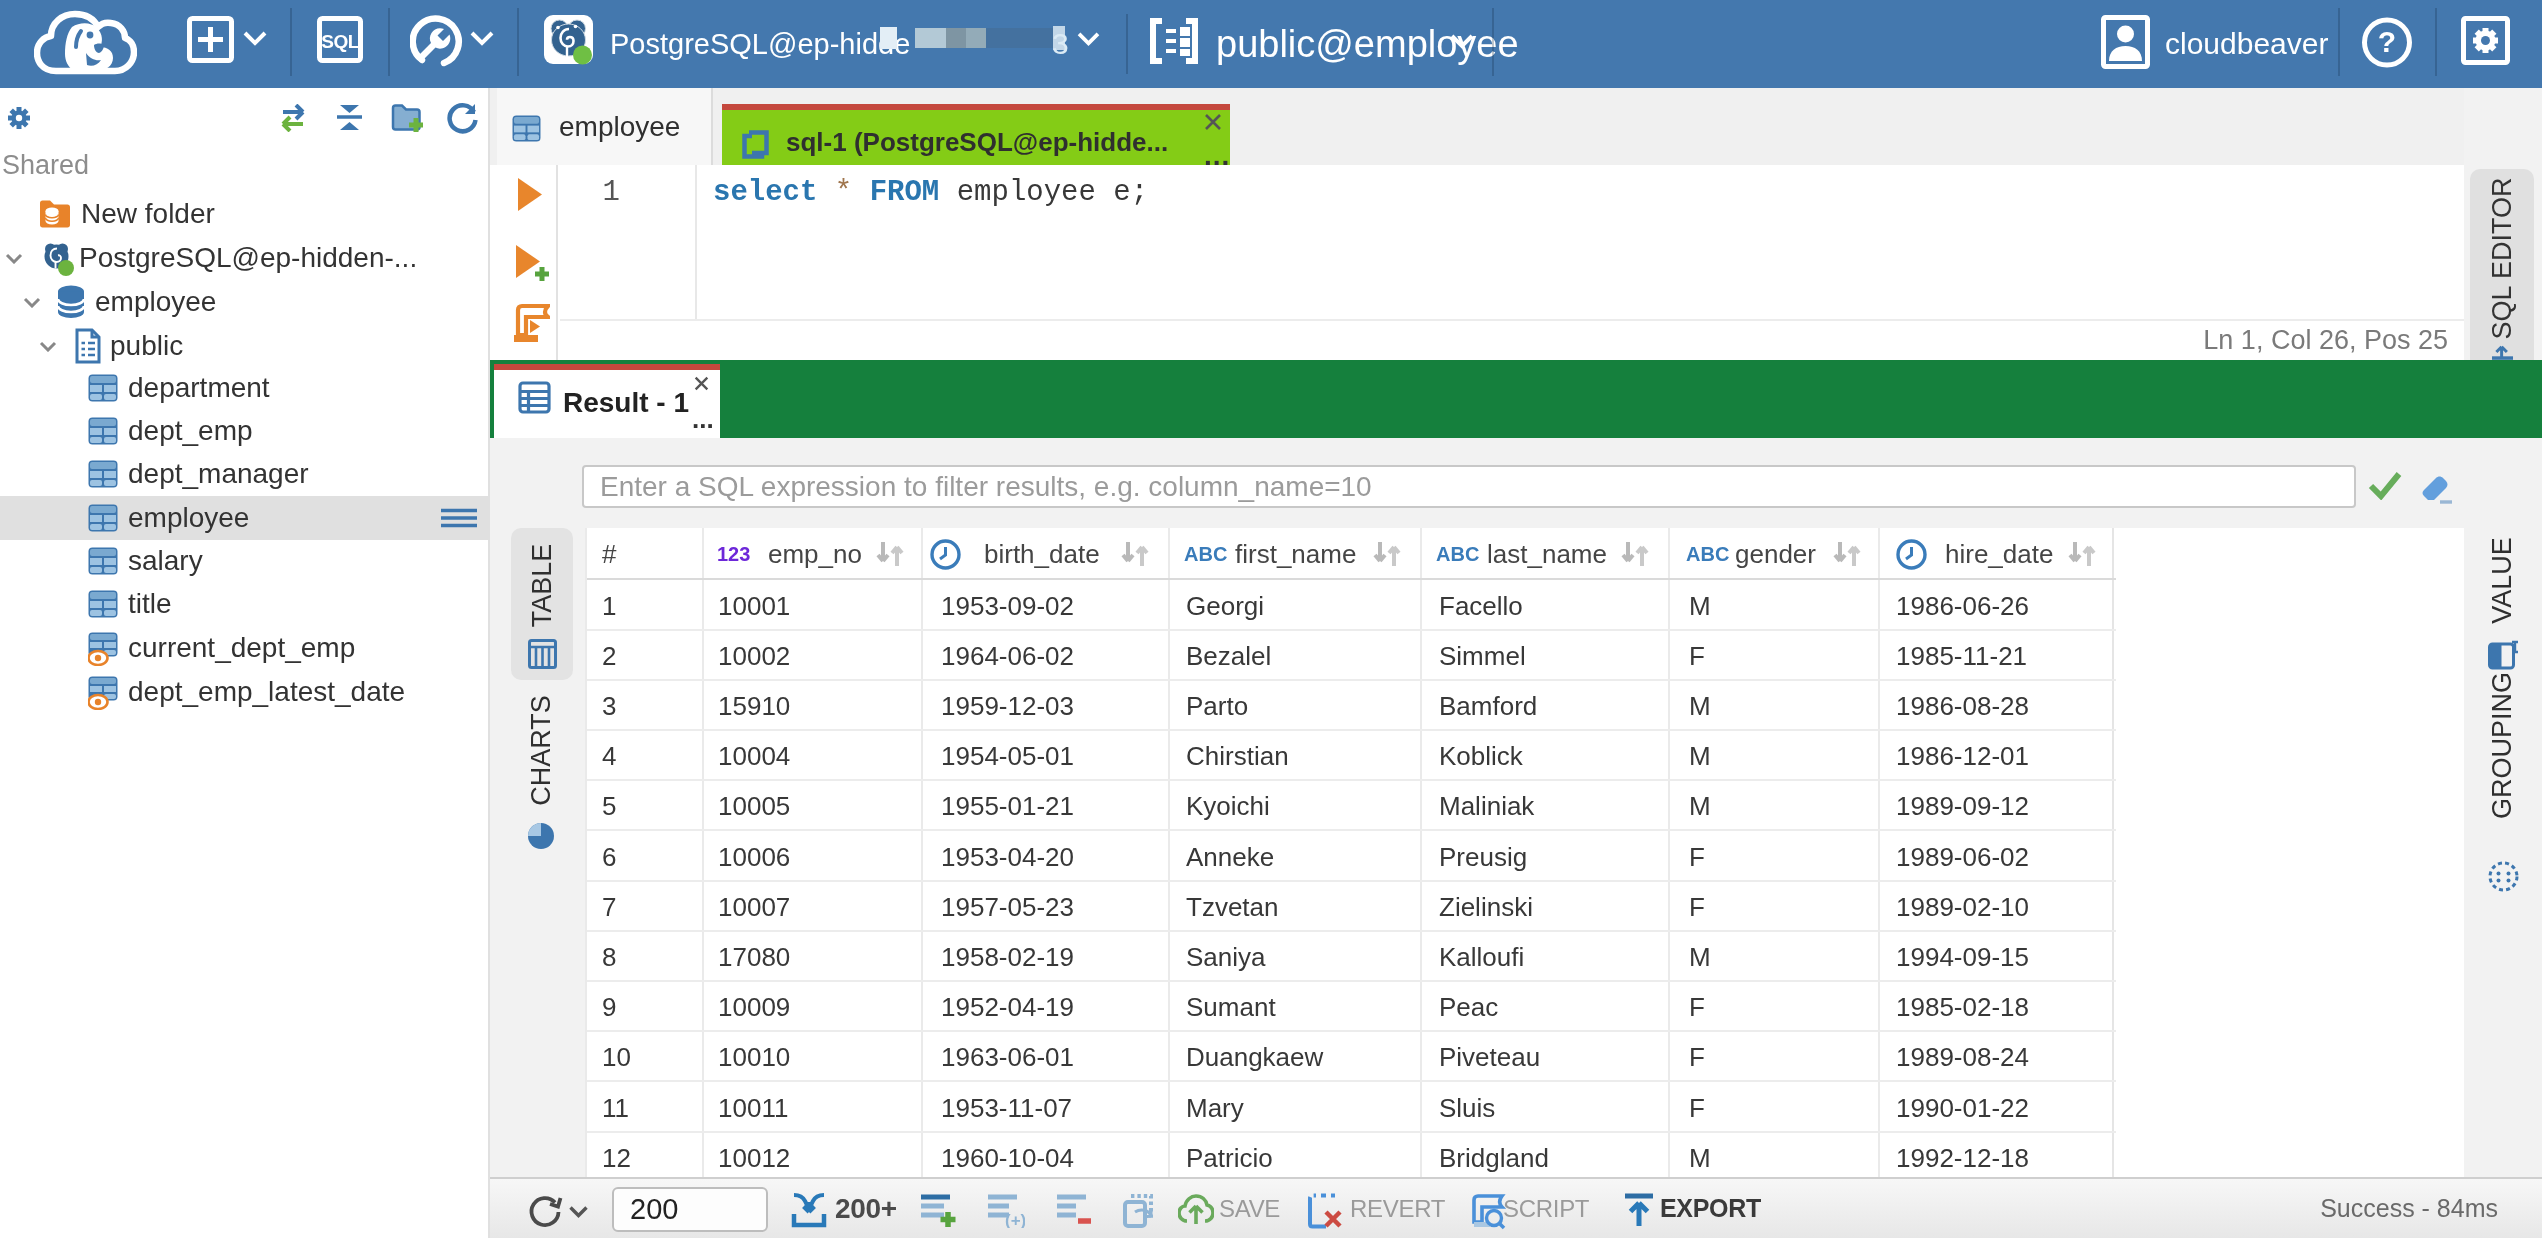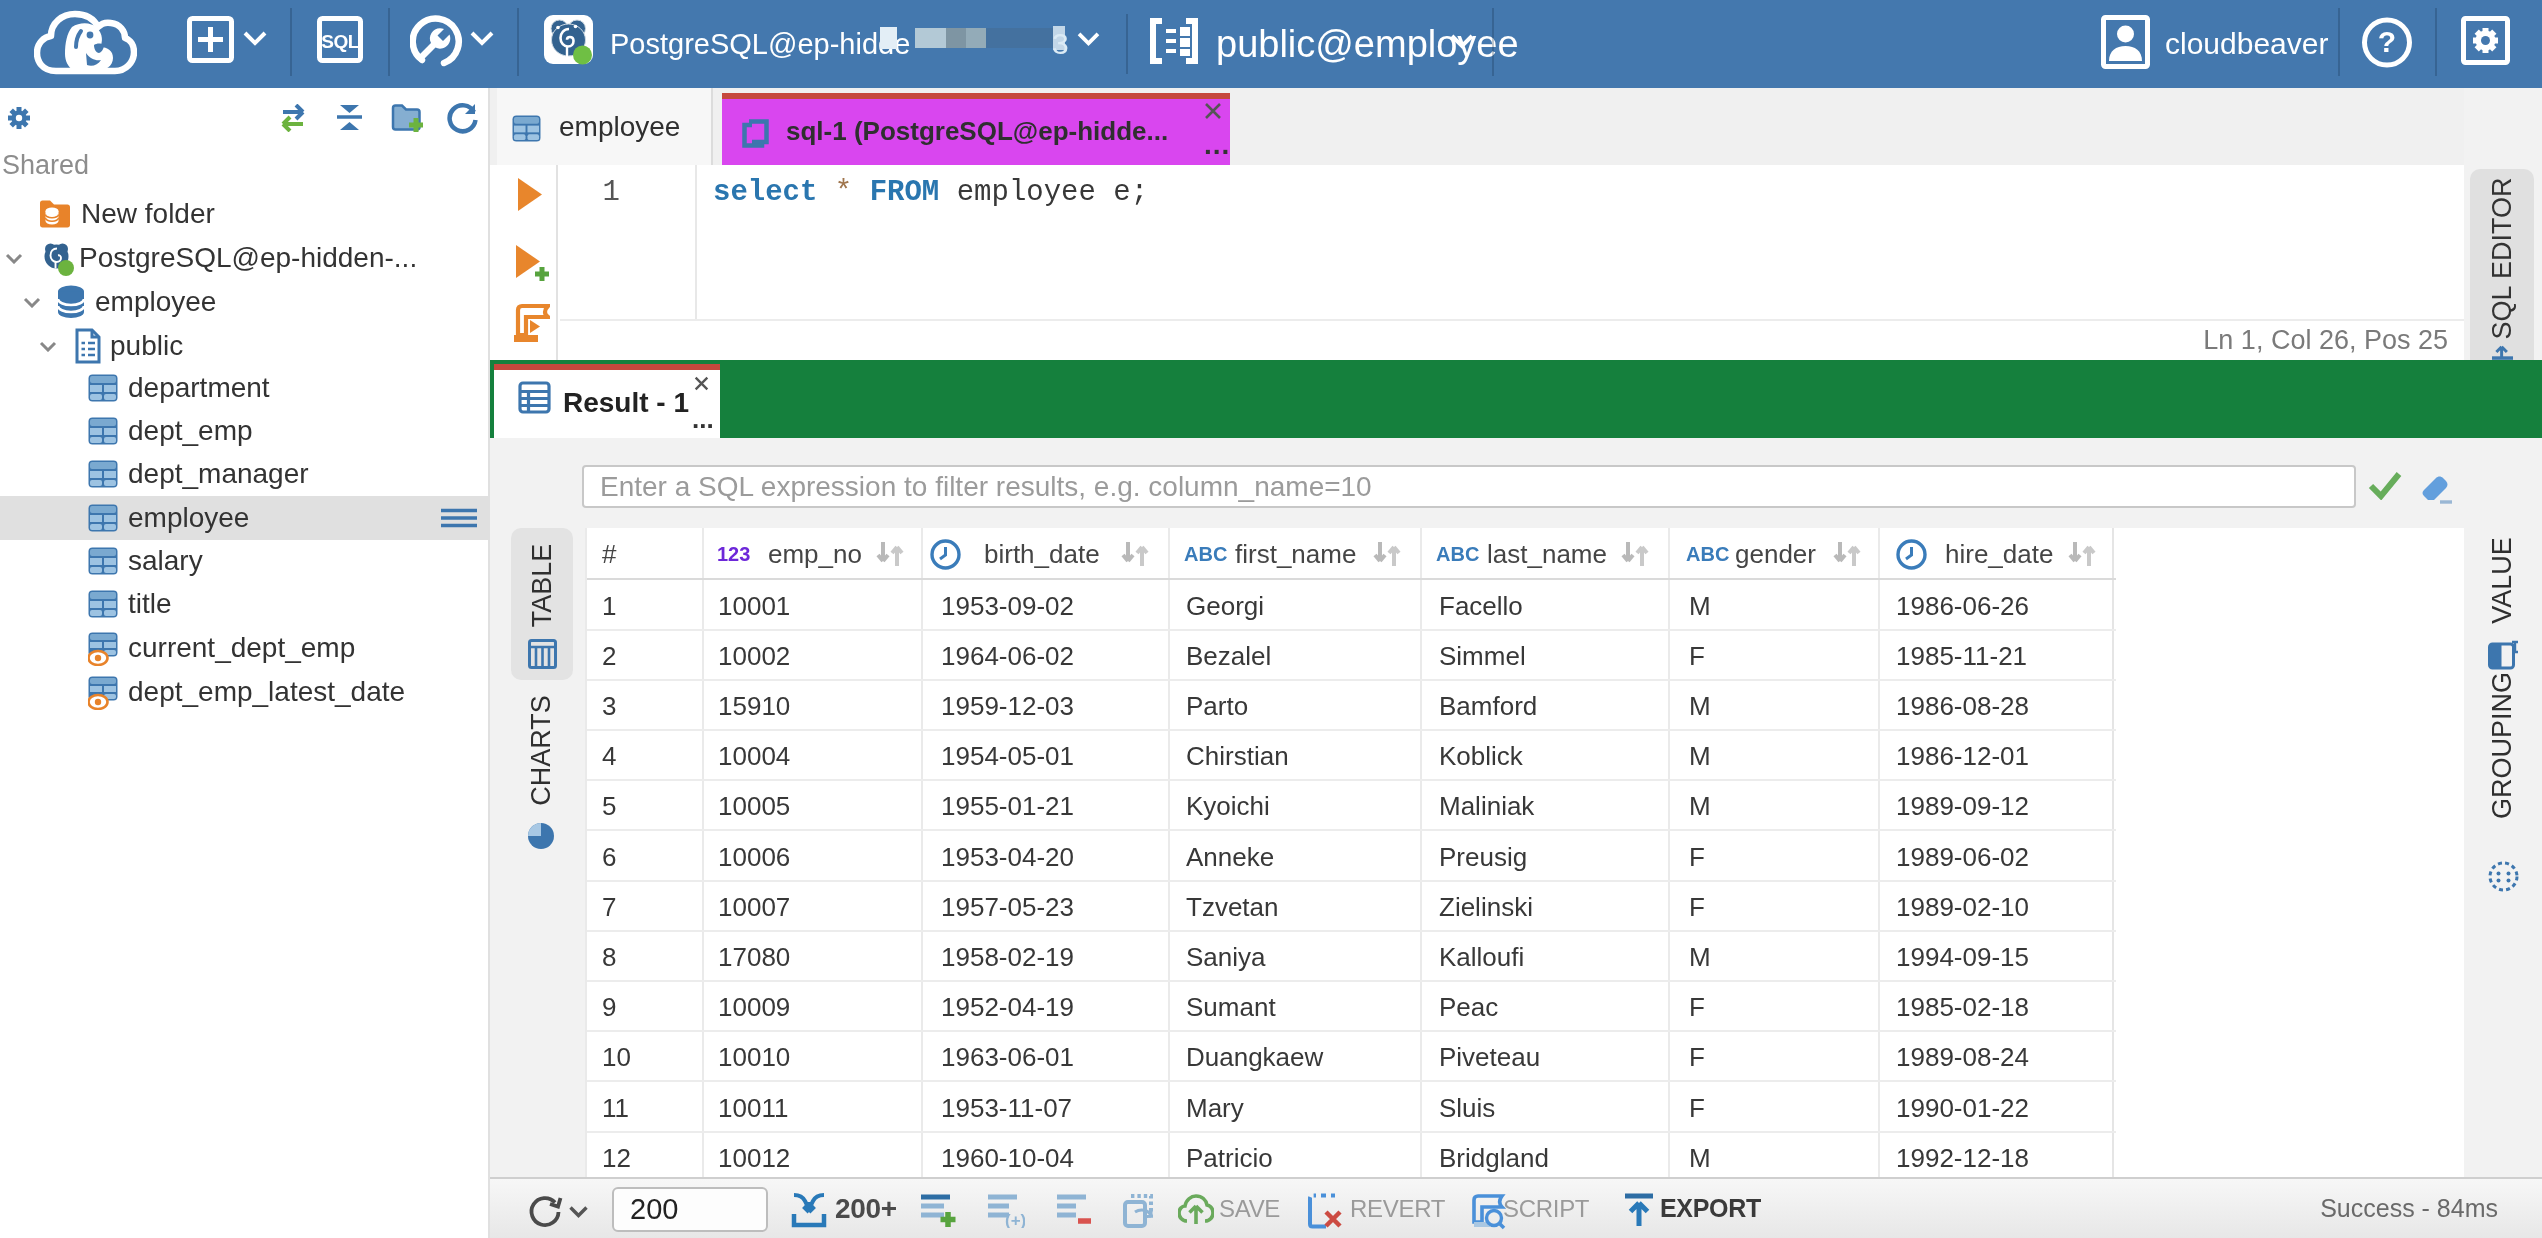--- a/index.html
+++ b/index.html
@@ -11,21 +11,21 @@
   #header { position:absolute; left:0; top:0; width:2542px; height:88px; background:#4478ae; }
   .hsep { position:absolute; top:8px; height:68px; width:2px; background:rgba(20,50,80,0.28); }
   .htext { position:absolute; color:#fff; font-size:30px; line-height:88px; top:0; white-space:nowrap; }
   
   #sidebar { position:absolute; left:0; top:88px; width:490px; height:1150px; background:#fff; border-right:2px solid #e0e0e0; }
   .treerow { position:absolute; left:0; width:488px; height:44px; }
   .treelabel { position:absolute; font-size:28px; color:#333; line-height:44px; white-space:nowrap; }
   
   #tabstrip { position:absolute; left:490px; top:88px; width:2052px; height:77px; background:#f0f0f0; }
   #tab-employee { position:absolute; left:7px; top:0; width:216px; height:77px; background:#f7f7f7; border-right:2px solid #dcdcdc; }
-  #tab-sql { position:absolute; left:232px; top:5px; width:508px; height:77px; background:#d946ef; }
+  #tab-sql { position:absolute; left:232px; top:16px; width:508px; height:77px; background:#84cc16; }
   #tab-sql .redbar { position:absolute; left:0; top:0; width:508px; height:6px; background:#c5483d; }
   .tabtxt { position:absolute; font-size:28px; color:#2f2f2f; line-height:77px; white-space:nowrap; }
   
   #editor { position:absolute; left:490px; top:165px; width:1974px; height:195px; background:#fff; }
   #edtoolbar { position:absolute; left:0; top:0; width:68px; height:195px; border-right:2px solid #e2e2e2; }
   #linecol { position:absolute; left:68px; top:0; width:139px; height:154px; border-right:2px solid #e8e8e8; }
   #lineno { position:absolute; right:75px; top:4px; font-family:"Liberation Mono", monospace; font-size:29px; color:#555; line-height:47px;}
   #code { position:absolute; left:223px; top:4px; font-family:"Liberation Mono", monospace; font-size:29px; line-height:47px; white-space:pre; color:#383838; }
   .kw { color:#2a76af; font-weight:bold; }
   .star { color:#a0764e; }

